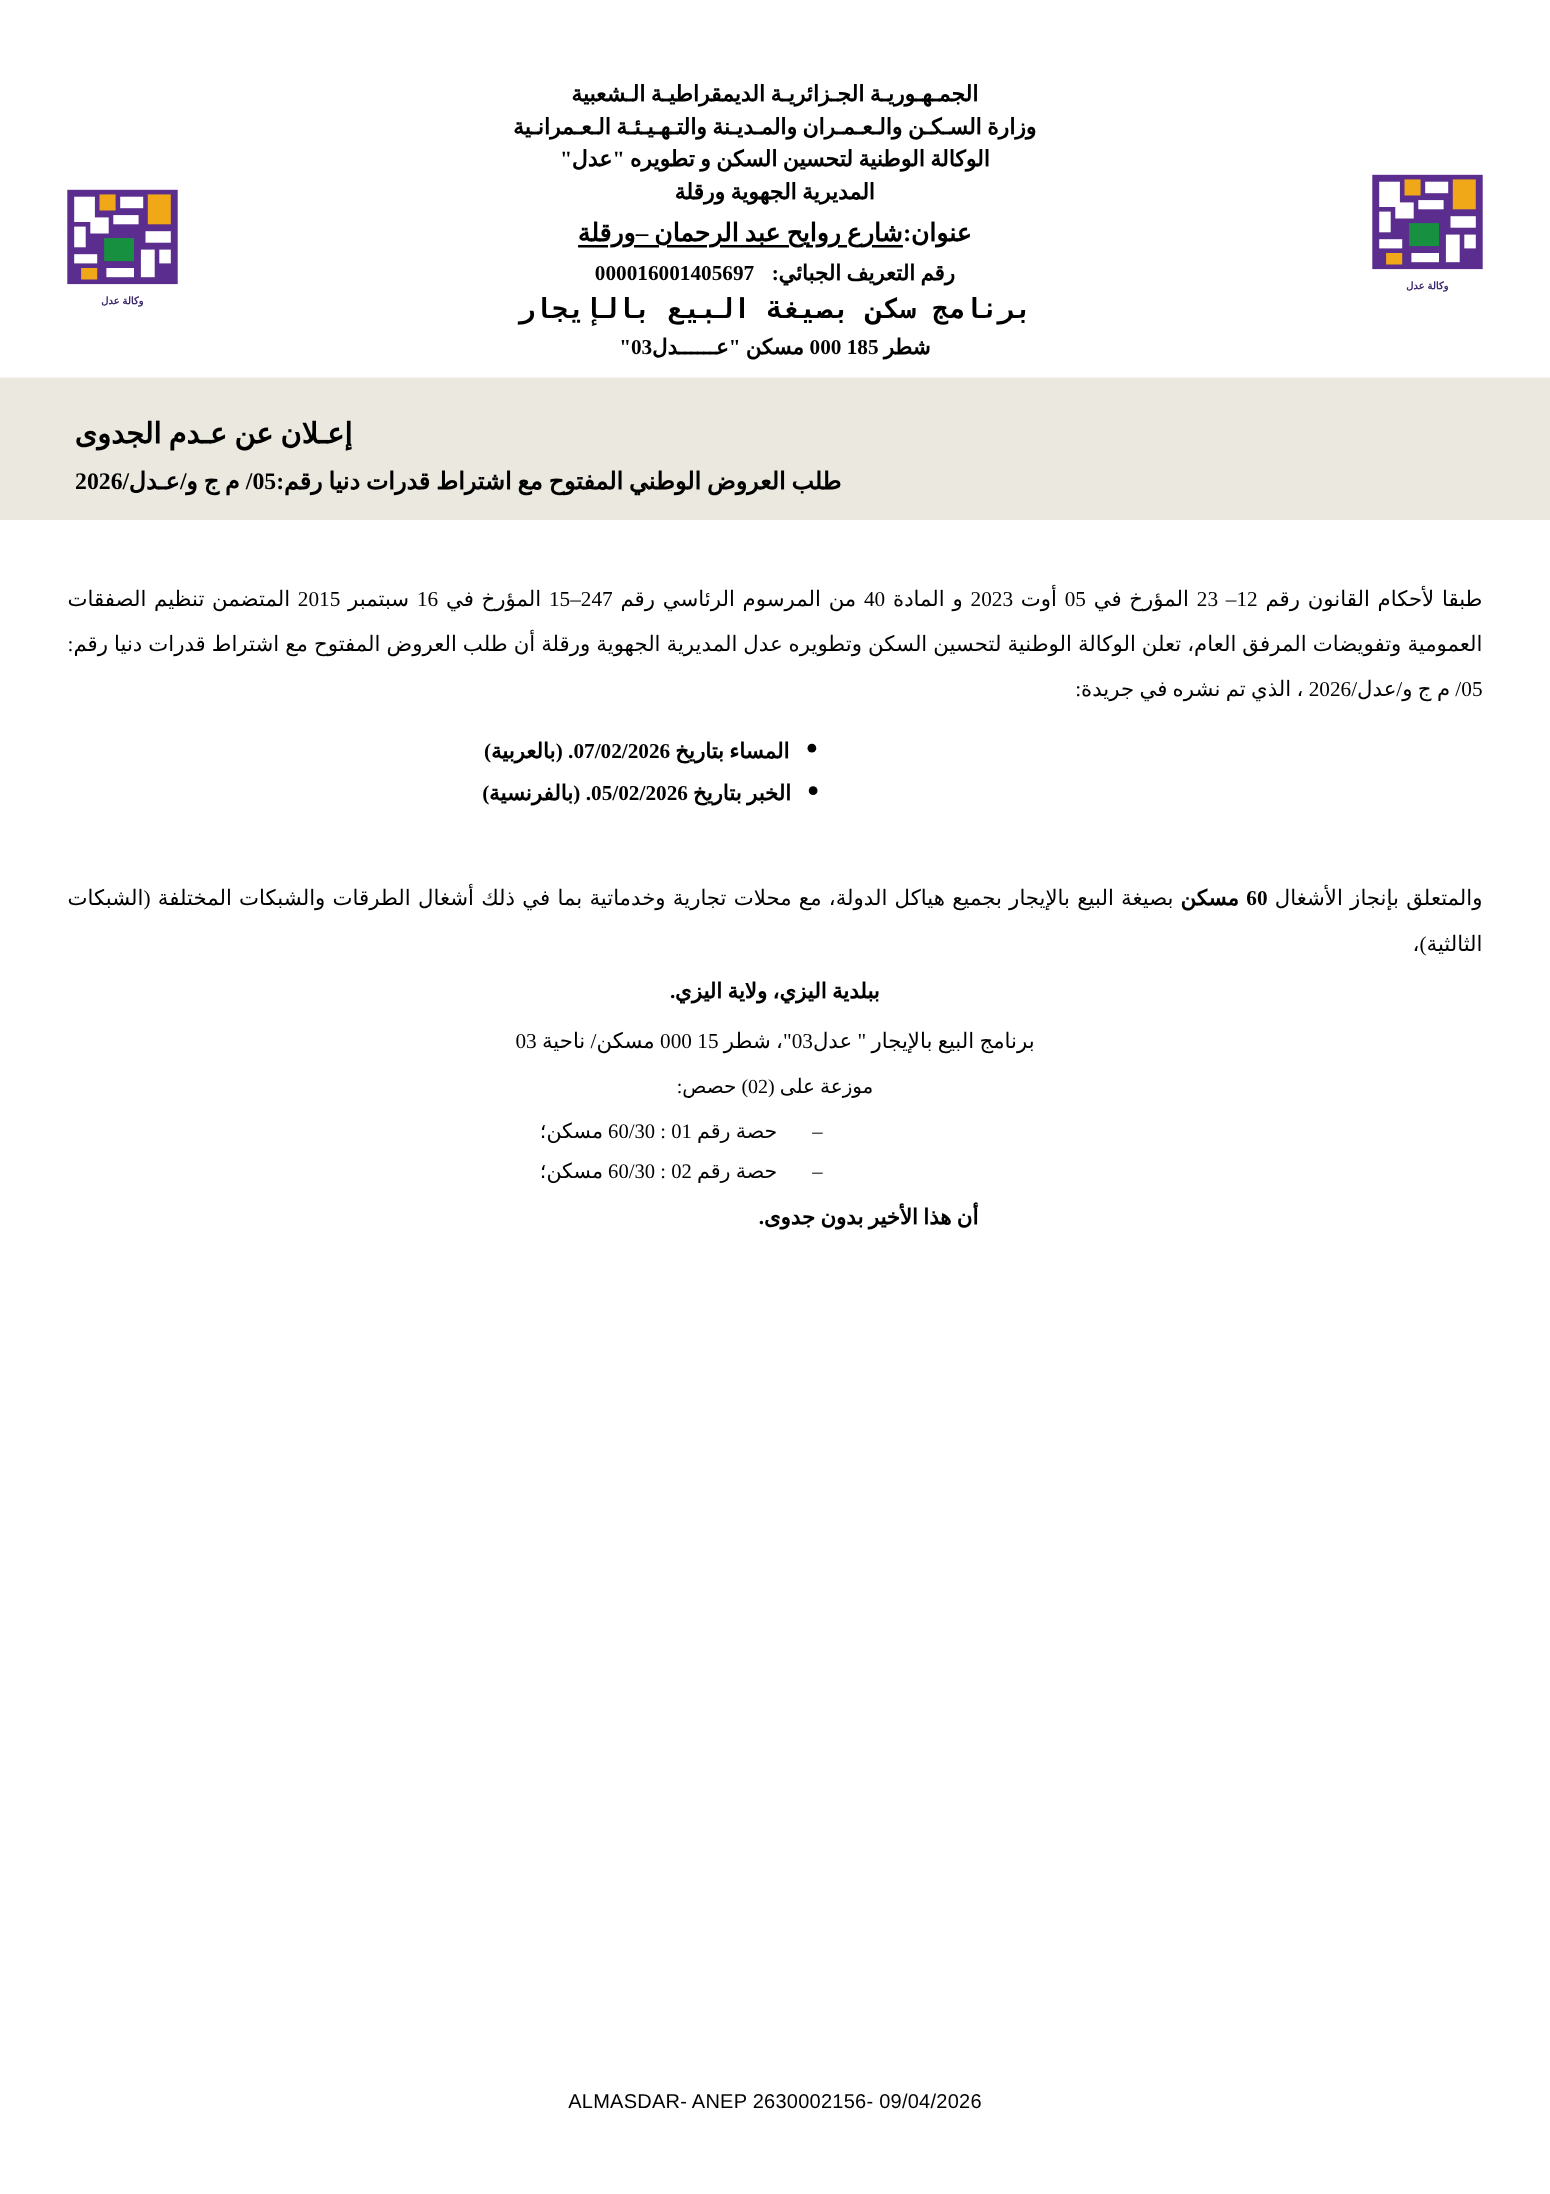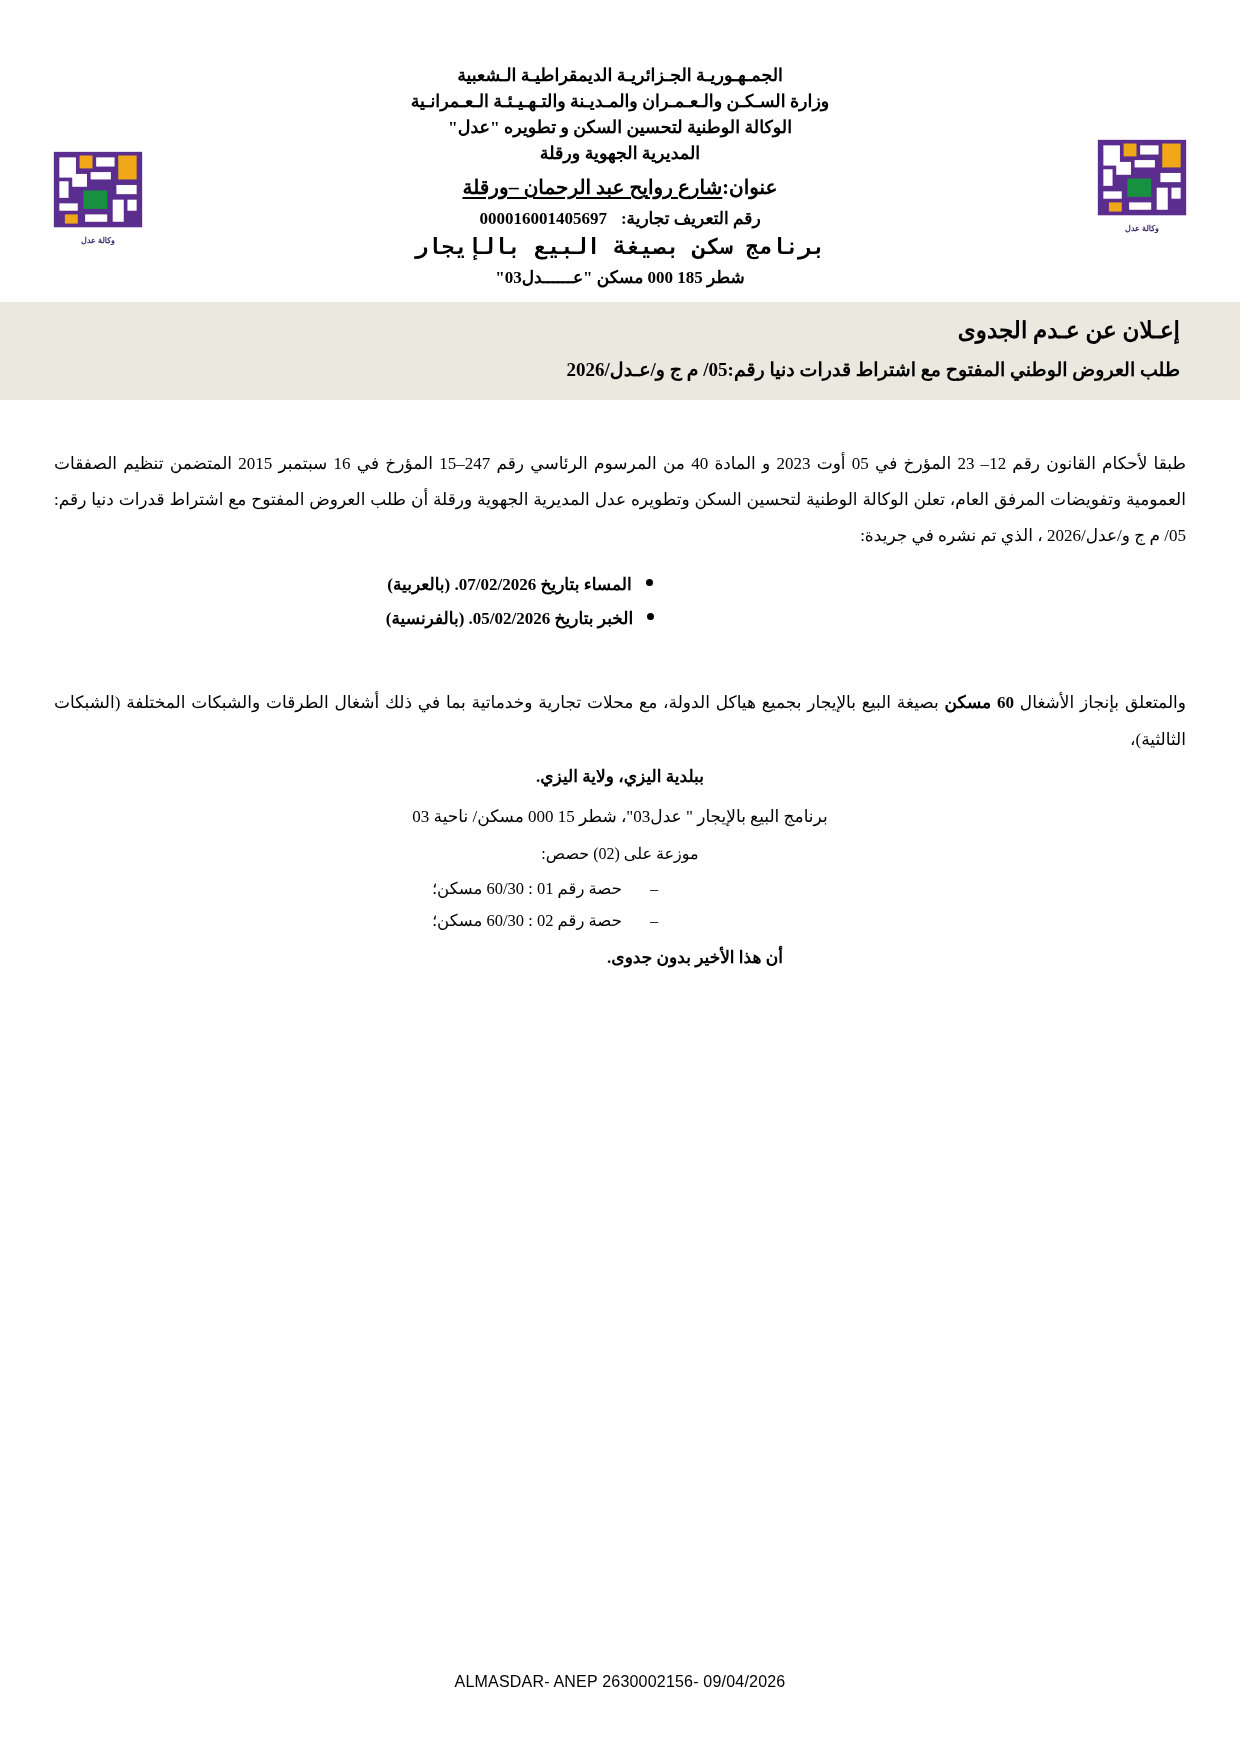--- a/index.html
+++ b/index.html
@@ -84,22 +84,22 @@
   .header .tranche {
     font-weight: bold;
     font-size: 17px;
     line-height: 29px;
   }
 
   
   .banner {
     background: #ebe9df;
     margin: 10px -40px 0 -40px;
-    padding: 12px 60px 14px 60px;
-    text-align: right;
+    padding: 28px 60px 14px 60px;
+    text-align: left;
   }
   .banner .b-title {
     font-weight: bold;
     font-size: 23px;
     letter-spacing: 1.2px;
     line-height: 34px;
   }
   .banner .b-sub {
     font-weight: bold;
     font-size: 19px;
@@ -251,21 +251,21 @@
   </div>
 
   <div class="header">
     <div class="hline wide">الجمـهـوريـة الجـزائريـة الديمقراطيـة الـشعبية</div>
     <div class="hline wide">وزارة السـكـن والـعـمـران والمـديـنة  والتـهـيـئـة الـعـمرانـية</div>
     <div class="hline reg">الوكالة الوطنية لتحسين السكن و تطويره "عدل"</div>
     <div class="hline reg">المديرية الجهوية ورقلة</div>
 
     <div class="addr"><span>عنوان:</span><u>شارع روايح عبد الرحمان –ورقلة</u></div>
 
-    <div class="nif"><span>رقم التعريف تجارية:</span><span class="num">000016001405697</span></div>
+    <div class="nif"><span>رقم التعريف الجبائي:</span><span class="num">000016001405697</span></div>
 
     <div class="prog">برنامج سكن بصيغة البيع بالإيجار</div>
     <div class="tranche">شطر 185 000 مسكن   "عــــــدل03"</div>
   </div>
 
   <div class="banner">
     <div class="b-title">إعـلان عن عـدم الجدوى</div>
     <div class="b-sub">طلب العروض الوطني المفتوح مع اشتراط قدرات دنيا رقم:05/ م ج و/عـدل/2026</div>
   </div>
 

